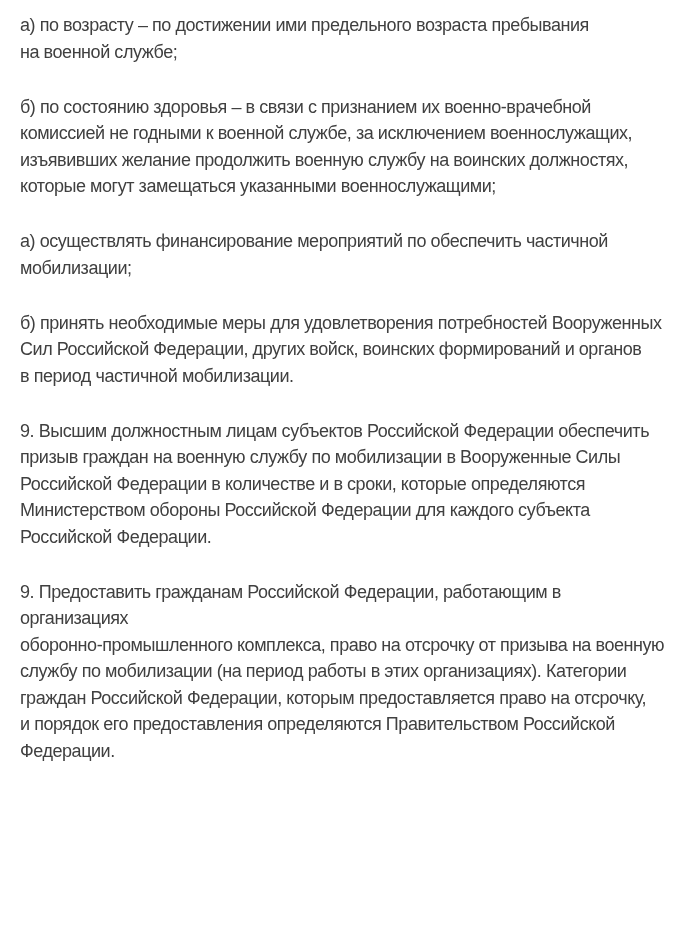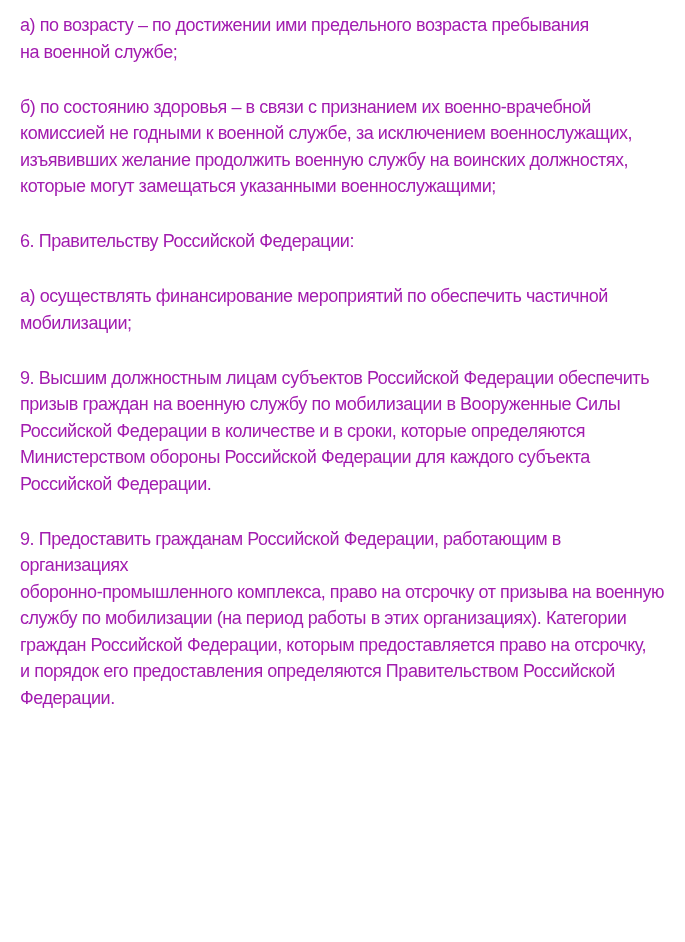--- a/index.html
+++ b/index.html
@@ -13,41 +13,43 @@
     overflow: hidden;
   }
   .document-body {
     box-sizing: border-box;
     width: 685px;
     padding: 12px 20px 0 20px;
     font-family: "Liberation Sans", "DejaVu Sans", sans-serif;
     font-size: 18px;
     line-height: 26.5px;
     letter-spacing: -0.45px;
-    color: #a21caf;
+    color: #404040;
   }
   .document-body p {
     margin: 0 0 28.5px 0;
     white-space: pre-line;
     font-weight: 400;
   }
 </style>
 </head>
 <body>
 
 <main class="document-body">
   <p>а) по возрасту – по достижении ими предельного возраста пребывания
 на военной службе;</p>
   <p>б) по состоянию здоровья – в связи с признанием их военно-врачебной
 комиссией не годными к военной службе, за исключением военнослужащих,
 изъявивших желание продолжить военную службу на воинских должностях,
 которые могут замещаться указанными военнослужащими;</p>
-  <p>6. Правительству Российской Федерации:</p>
   <p>а) осуществлять финансирование мероприятий по обеспечить частичной
 мобилизации;</p>
+  <p>б) принять необходимые меры для удовлетворения потребностей Вооруженных
+Сил Российской Федерации, других войск, воинских формирований и органов
+в период частичной мобилизации.</p>
   <p>9. Высшим должностным лицам субъектов Российской Федерации обеспечить
 призыв граждан на военную службу по мобилизации в Вооруженные Силы
 Российской Федерации в количестве и в сроки, которые определяются
 Министерством обороны Российской Федерации для каждого субъекта
 Российской Федерации.</p>
   <p>9. Предоставить гражданам Российской Федерации, работающим в организациях
 оборонно-промышленного комплекса, право на отсрочку от призыва на военную
 службу по мобилизации (на период работы в этих организациях). Категории
 граждан Российской Федерации, которым предоставляется право на отсрочку,
 и порядок его предоставления определяются Правительством Российской

